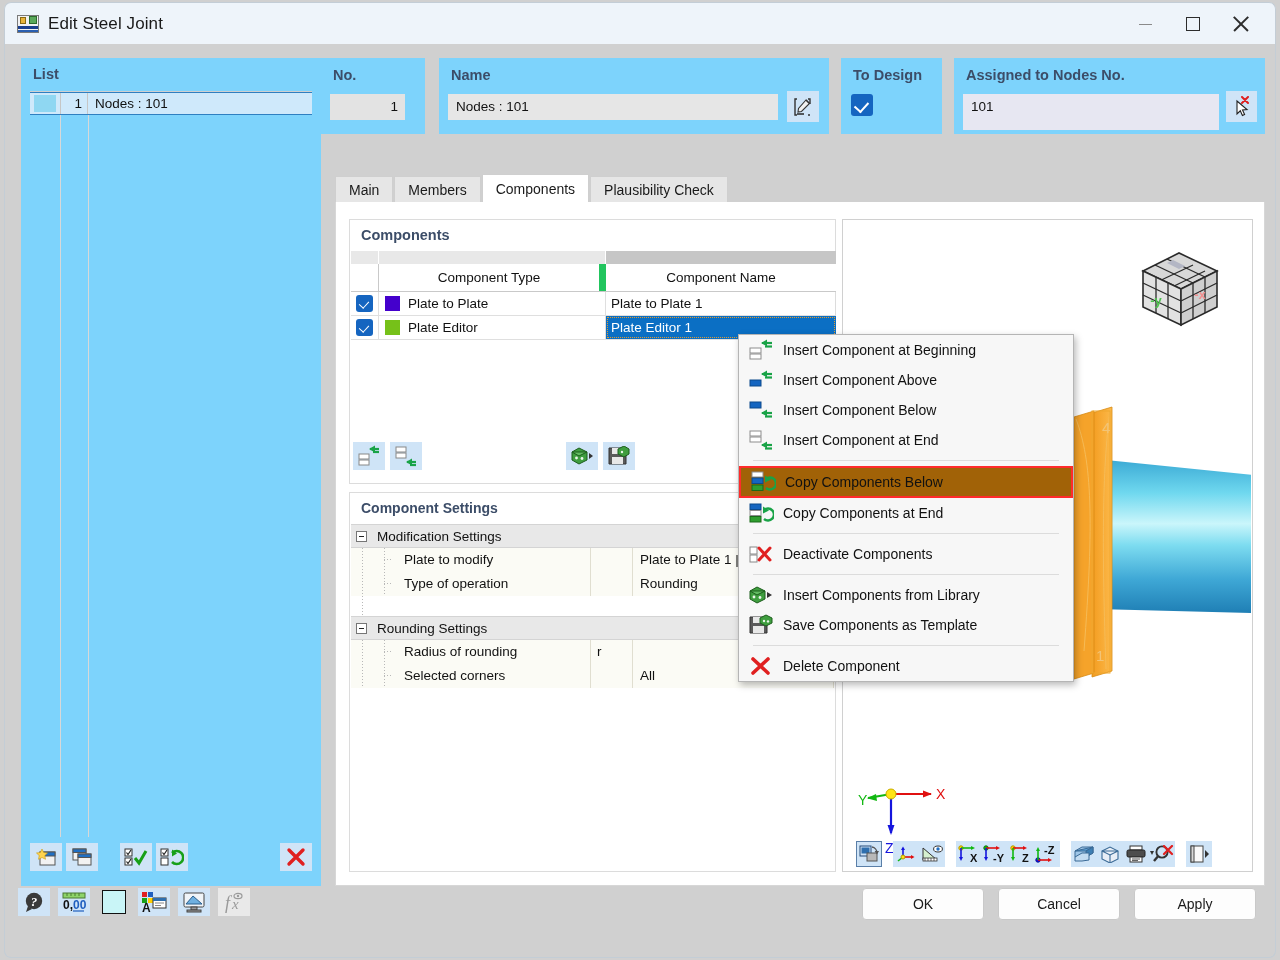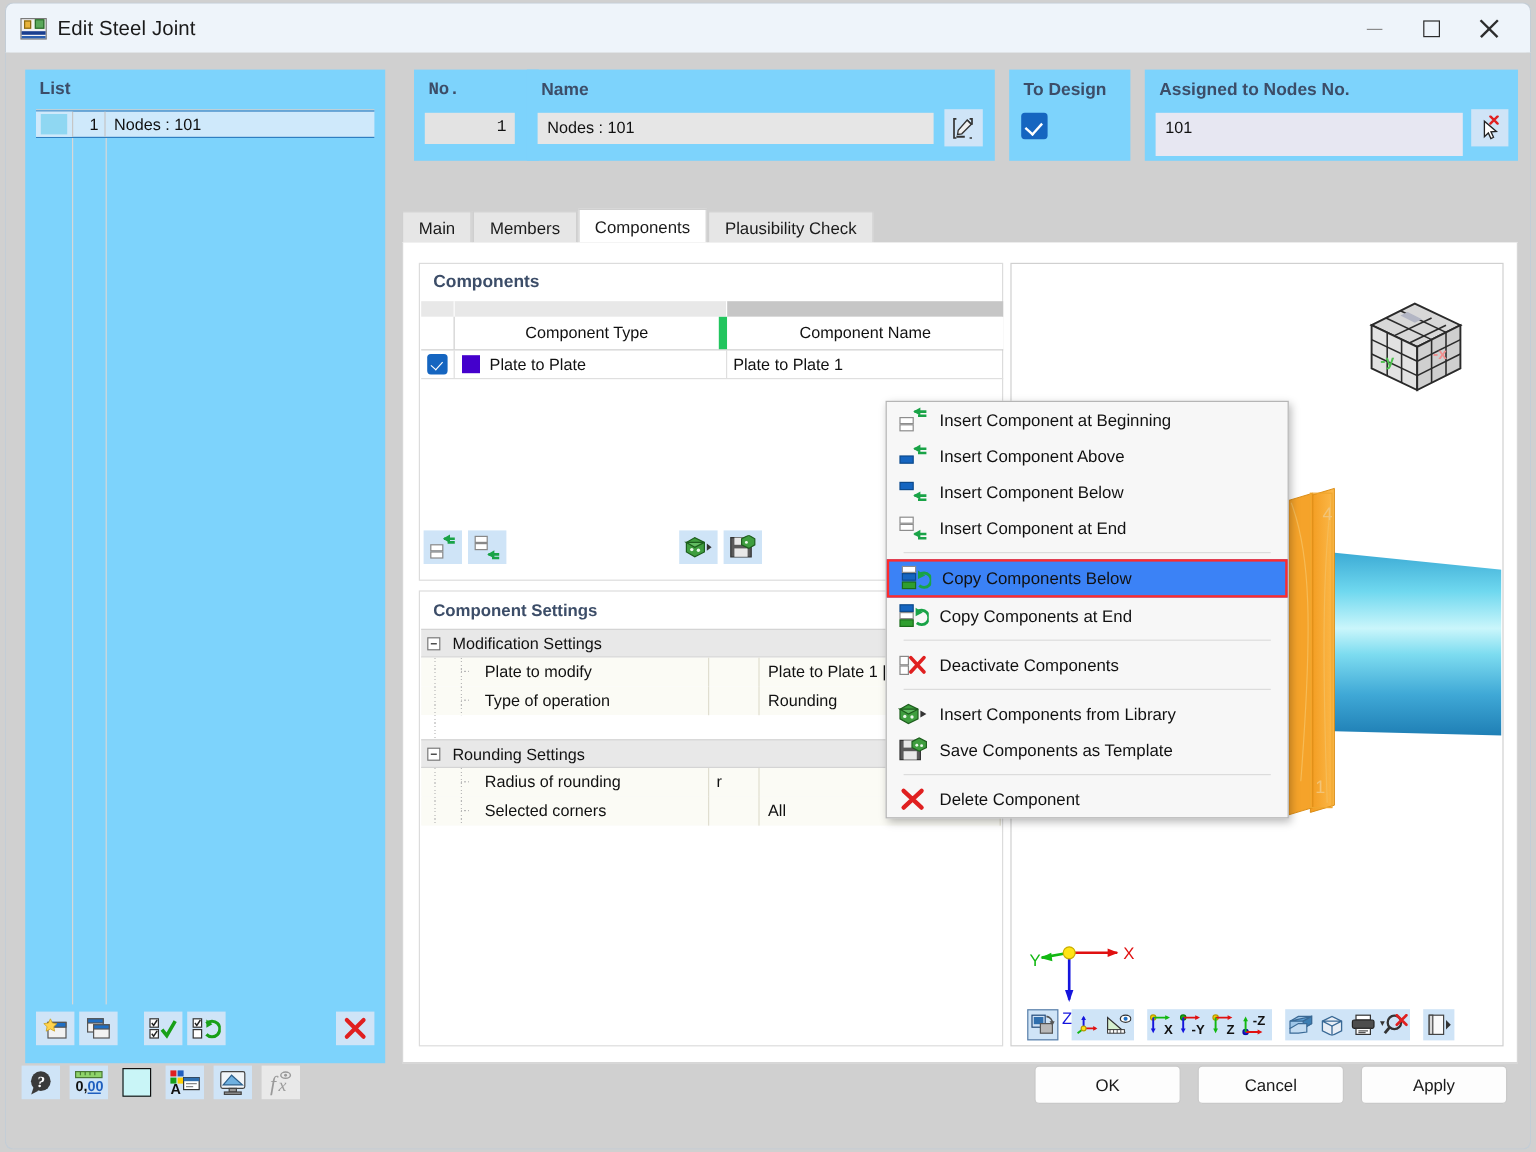--- a/index.html
+++ b/index.html
@@ -82,21 +82,21 @@
             border-left:1px solid #c6c6c6; border-right:1px solid #c6c6c6; }
   .lr-name { flex:1; padding-left:7px; font-size:13.5px; color:#111; line-height:22px; }
   .list-grid-col1 { position:absolute; left:30px; top:23px; width:1px; height:722px; background:#d8d8d8; }
   .list-grid-col2 { position:absolute; left:58px; top:23px; width:1px; height:722px; background:#d8d8d8; }
   .list-toolbar {
     position:absolute; left:9px; top:780px; width:282px; height:38px;
     display:flex; align-items:center; gap:4px;
   }
 
   
-  #no-card { left:340px; top:14px; width:104px; height:76px;font-family:Liberation Mono, monospace; }
+  #no-card { left:316px; top:14px; width:104px; height:76px; }
   .nofield {
     position:absolute; left:9px; top:36px; width:75px; height:26px;
     background:#e3e3e3; border:none; text-align:right; padding-right:7px;
     font-size:13.5px; color:#111; line-height:26px;
   }
 
   
   #name-card { left:434px; top:14px; width:390px; height:76px; }
   .namefield {
     position:absolute; left:9px; top:36px; width:330px; height:26px;
@@ -254,21 +254,21 @@
     background:#f7f7f7; border:1px solid #b5b5b5;
     box-shadow: 2px 3px 7px rgba(0,0,0,0.28);
     z-index: 50;
   }
   .mi {
     display:flex; align-items:center; height:30px; cursor:pointer; position:relative;
   }
   .mi-icon { width:44px; height:30px; display:flex; align-items:center; justify-content:center; flex:none; }
   .mi-label { font-size:14px; color:#111; }
   .mi.highlight {
-    background:#3b82f6; border:2px solid #ff2b2b; height:32px;
+    background:#a16207; border:2px solid #ff2b2b; height:32px;
   }
   .mi-sep { height:1px; margin:5px 14px 5px 14px; background:#dcdcdc; }
 
   
   .bottombar { position:absolute; left:4px; top:880px; width:1272px; height:76px; }
   .bb-tools { position:absolute; left:14px; top:8px; display:flex; align-items:center; gap:8px; }
   .bb-btn { width:32px; height:28px; background:#cfe4f7; display:flex; align-items:center; justify-content:center; cursor:pointer; }
   .bb-btn.plain { background:transparent; }
   .bb-btn.disabled { background:#e9e9e9; }
   .dlg-btns { position:absolute; right:20px; top:8px; display:flex; gap:14px; }
@@ -429,20 +429,30 @@
           </div>
           <div class="ct-row">
             <div class="ctr-chk">
                 <div class="mini-check"></div>
               </div>
             <div class="ctr-type">
               <div class="type-swatch" style="background:#4400cc"></div>
               <span class="ctr-type-label">Plate to Plate</span>
             </div>
             <div class="ctr-name">Plate to Plate 1</div>
+          </div>
+          <div class="ct-row">
+            <div class="ctr-chk">
+                <div class="mini-check"></div>
+              </div>
+            <div class="ctr-type">
+              <div class="type-swatch" style="background:#76c119"></div>
+              <span class="ctr-type-label">Plate Editor</span>
+            </div>
+            <div class="ctr-name selected">Plate Editor 1</div>
           </div>
         </div>
         <div class="comp-toolbar">
           <div class="bb-btn">
             <svg width="24" height="22" viewBox="0 0 24 22">
               <rect x="2" y="9" width="10" height="5" fill="#fff" stroke="#888"></rect>
               <rect x="2" y="15" width="10" height="5" fill="#fff" stroke="#888"></rect>
               <path d="M22 4 L13 4" stroke="#19a347" stroke-width="2.2"></path>
               <path d="M22 7 L16 7" stroke="#19a347" stroke-width="2.2"></path>
               <polygon points="12,4 18,0.5 18,7.5" fill="#19a347"></polygon>

